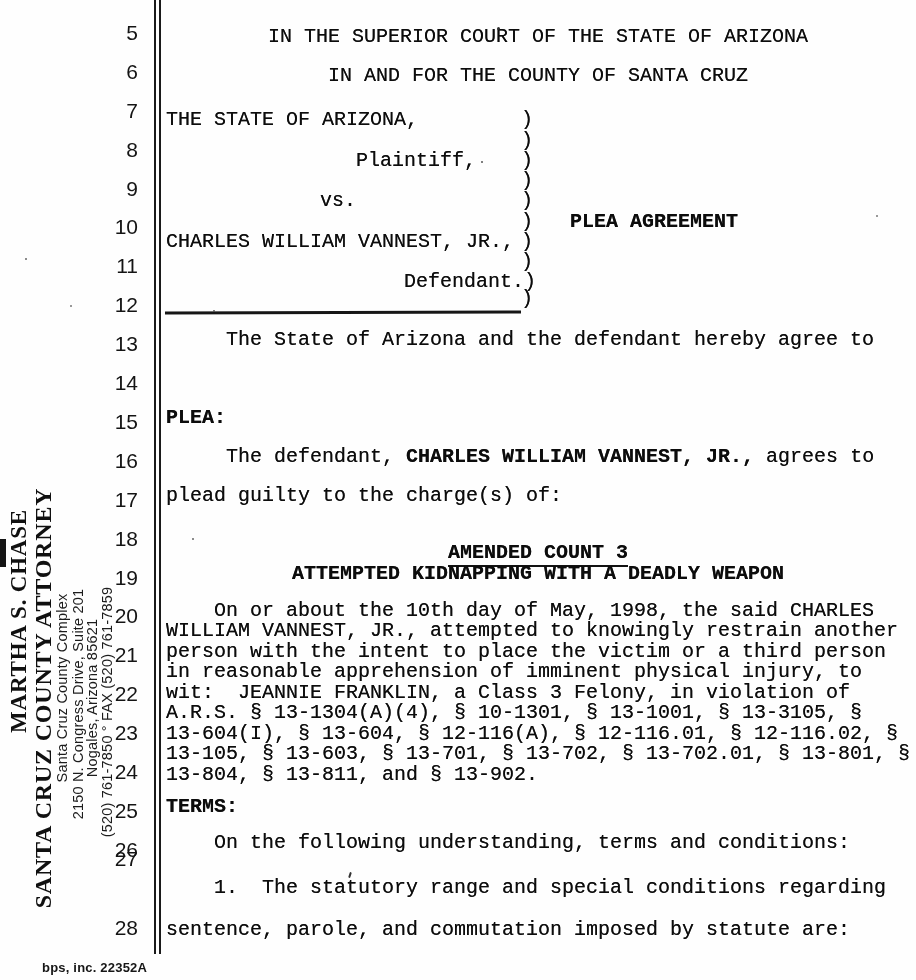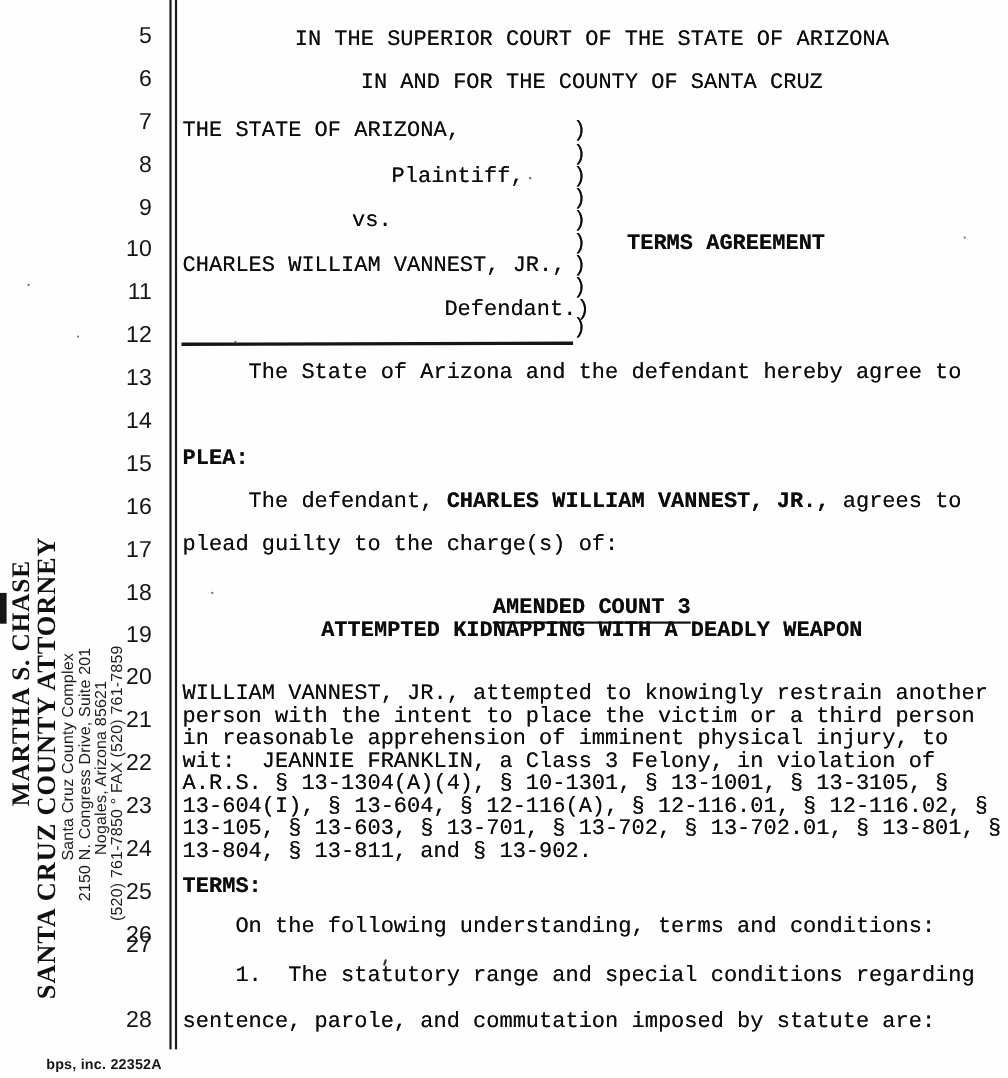--- a/index.html
+++ b/index.html
@@ -105,37 +105,38 @@
 
   <div class="tl" style="top:108px">THE STATE OF ARIZONA,</div>
   <div class="tl" style="top:108px;left:521px">)</div>
   <div class="tl" style="top:129px;left:521px">)</div>
   <div class="tl" style="top:149px;left:356px">Plaintiff,</div>
   <div class="tl" style="top:149px;left:521px">)</div>
   <div class="tl" style="top:169px;left:521px">)</div>
   <div class="tl" style="top:189px;left:320px">vs.</div>
   <div class="tl" style="top:189px;left:521px">)</div>
   <div class="tl" style="top:210px;left:521px">)</div>
-  <div class="tl b" style="top:210px;left:570px">TERMS AGREEMENT</div>
+  <div class="tl b" style="top:210px;left:570px">PLEA AGREEMENT</div>
   <div class="tl" style="top:230px">CHARLES WILLIAM VANNEST, JR.,</div>
   <div class="tl" style="top:230px;left:521px">)</div>
   <div class="tl" style="top:250px;left:521px">)</div>
   <div class="tl" style="top:270px;left:404px">Defendant.)</div>
   <div class="tl" style="top:287px;left:521px">)</div>
   <div class="cap-rule"></div>
 
   <div class="tl" style="top:328px">     The State of Arizona and the defendant hereby agree to</div>
 
   <div class="tl b" style="top:406px">PLEA:</div>
   <div class="tl" style="top:445px"><span>     The defendant, </span><span class="b">CHARLES WILLIAM VANNEST, JR.,</span><span> agrees to</span></div>
   <div class="tl" style="top:484px">plead guilty to the charge(s) of:</div>
 
   <div class="tl ctr b" style="top:541px"><span class="uline">AMENDED COUNT 3</span></div>
   <div class="tl ctr b" style="top:562px">ATTEMPTED KIDNAPPING WITH A DEADLY WEAPON</div>
 
+  <div class="tl" style="top:599px">    On or about the 10th day of May, 1998, the said CHARLES</div>
   <div class="tl" style="top:619px">WILLIAM VANNEST, JR., attempted to knowingly restrain another</div>
   <div class="tl" style="top:660px">in reasonable apprehension of imminent physical injury, to</div>
   <div class="tl" style="top:640px">person with the intent to place the victim or a third person</div>
   <div class="tl" style="top:681px">wit:  JEANNIE FRANKLIN, a Class 3 Felony, in violation of</div>
   <div class="tl" style="top:701px">A.R.S. § 13-1304(A)(4), § 10-1301, § 13-1001, § 13-3105, §</div>
   <div class="tl" style="top:722px">13-604(I), § 13-604, § 12-116(A), § 12-116.01, § 12-116.02, §</div>
   <div class="tl" style="top:742px">13-105, § 13-603, § 13-701, § 13-702, § 13-702.01, § 13-801, §</div>
   <div class="tl" style="top:763px">13-804, § 13-811, and § 13-902.</div>
 
   <div class="tl b" style="top:795px">TERMS:</div>

